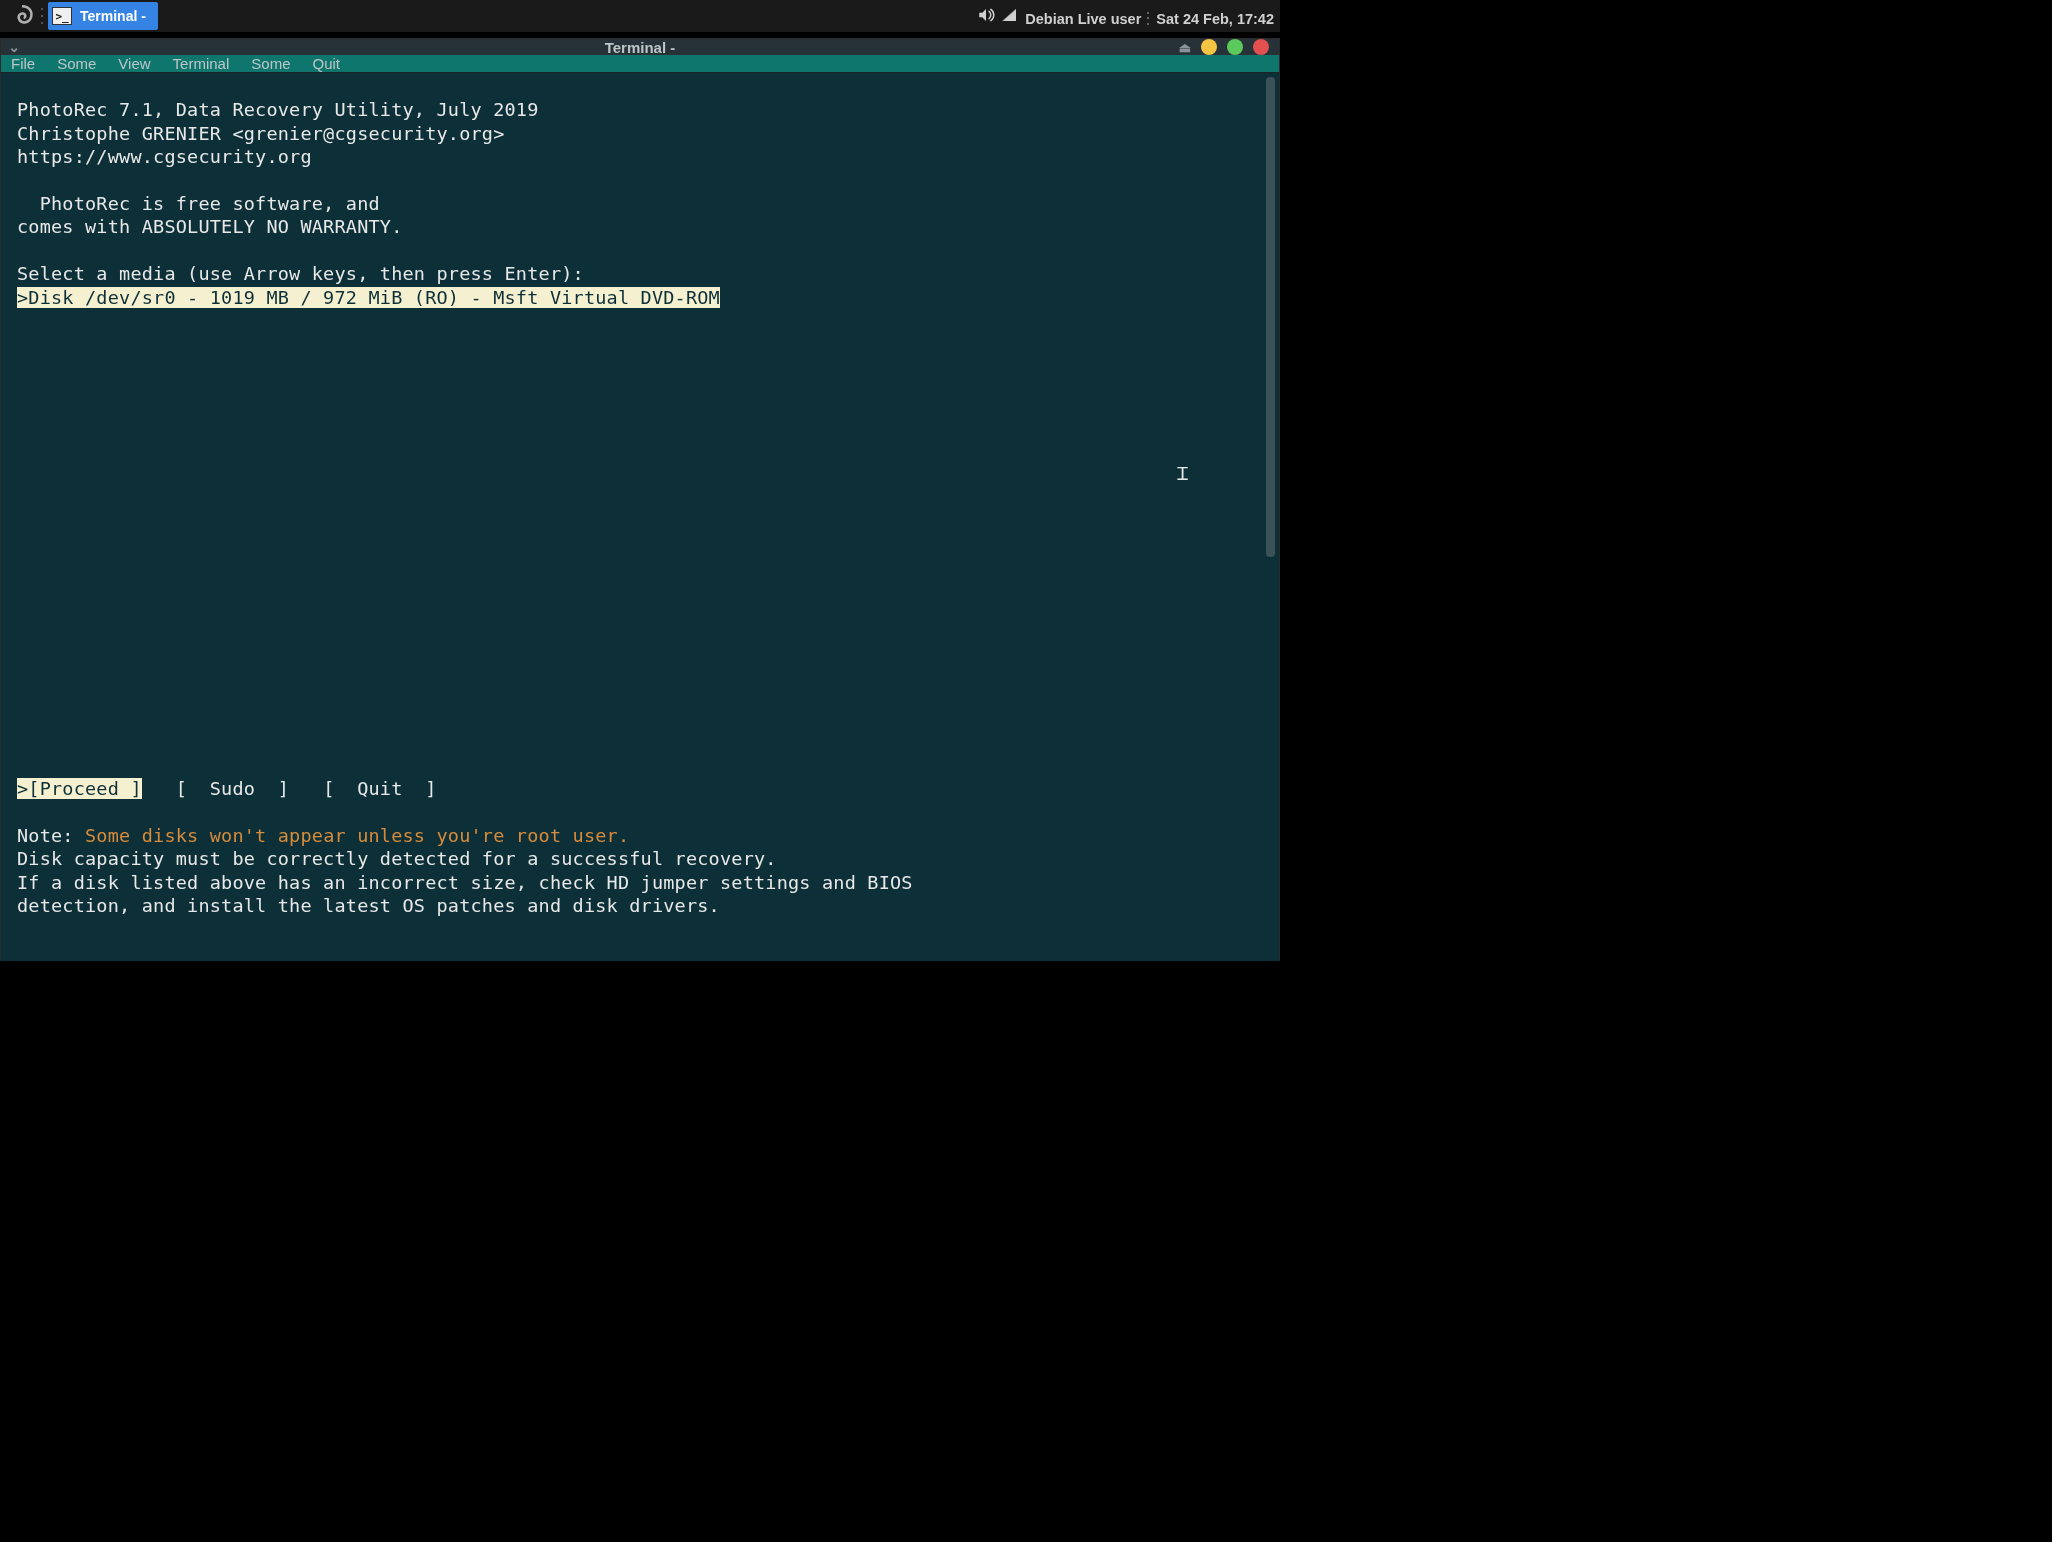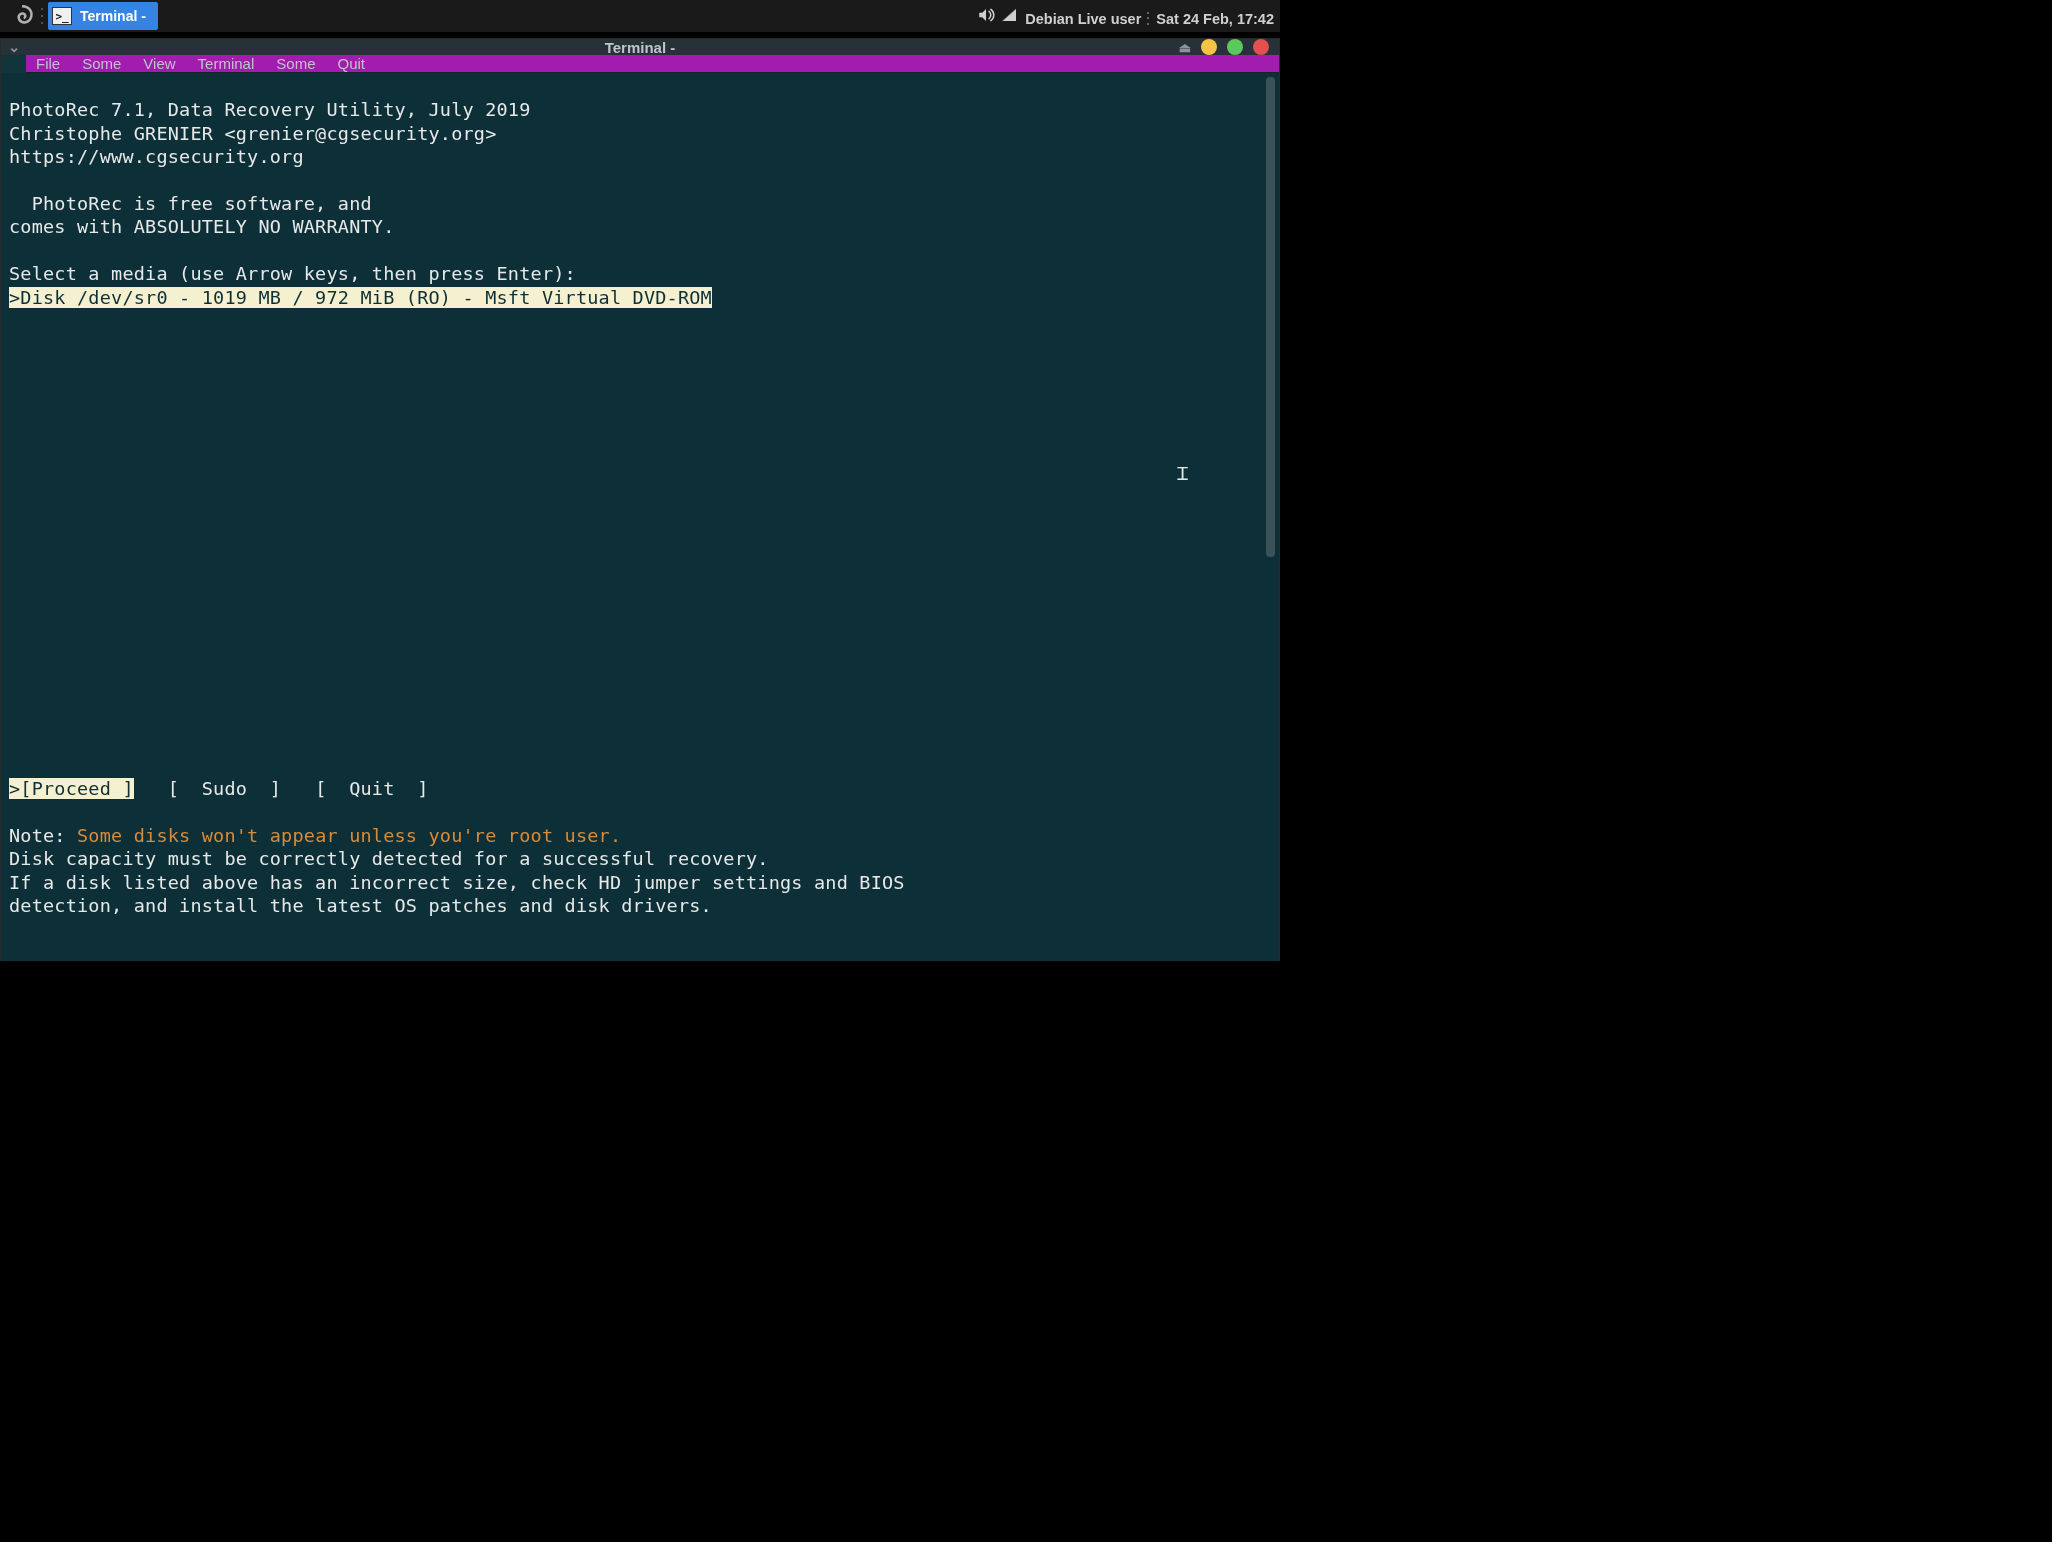--- a/index.html
+++ b/index.html
@@ -120,38 +120,37 @@
       gap: 10px;
     }
     .titlebar .eject { color: #8a9498; font-size: 13px; }
     .wctl { width: 16px; height: 16px; border-radius: 50%; }
     .wmin { background: #f6c445; }
     .wmax { background: #5cc95c; }
     .wclose { background: #e25050; }
 
     .menubar {
       height: 28px;
-      background: #a21caf;
+      background: #0f766e;
       display: flex;
       align-items: center;
       gap: 22px;
       padding-left: 10px;
       color: #bcc6c8;
       font-size: 15px;
       border-bottom: 1px solid #1a2428;
-      margin-left: 25px;
     }
 
     .terminal-body {
       flex: 1;
       background: #0d3038;
       font-family: "DejaVu Sans Mono", "Liberation Mono", monospace;
       font-size: 18.5px;
       color: #e8e8e8;
-      padding: 2px 8px;
+      padding: 2px 16px;
       position: relative;
       white-space: pre;
       line-height: 23.4px;
       letter-spacing: 0.2px;
     }
     .terminal-body .line { white-space: pre; }
     .hl {
       background: #f5f0d0;
       color: #0d3038;
     }

